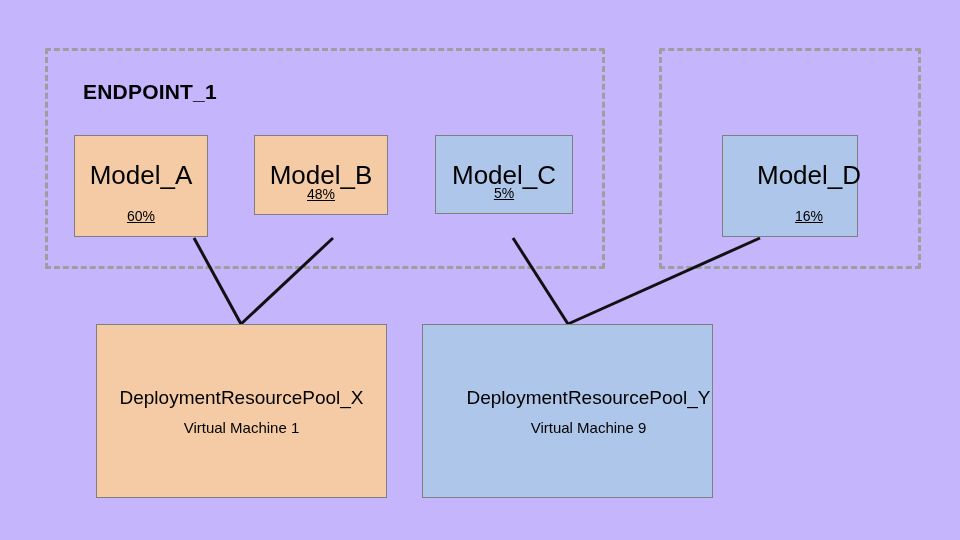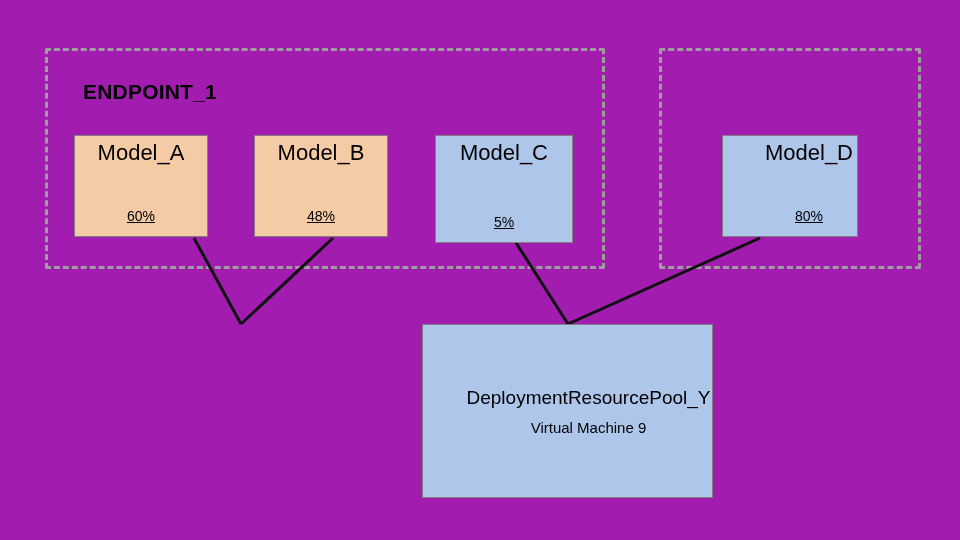--- a/index.html
+++ b/index.html
@@ -9,21 +9,21 @@
     background: #ffffff;
   }
   body {
     font-family: "Liberation Sans", sans-serif;
     -webkit-font-smoothing: antialiased;
   }
   #canvas {
     position: relative;
     width: 960px;
     height: 540px;
-    background: #a21caf;
+    background: #c4b5fd;
     overflow: hidden;
   }
   
   .endpoint-group {
     position: absolute;
     box-sizing: border-box;
     border: 3px dashed #9e9e9e;
     border-radius: 2px;
     background: transparent;
   }
@@ -41,23 +41,23 @@
     box-sizing: border-box;
     border: 1.5px solid #7f7f7f;
     display: flex;
     flex-direction: column;
     align-items: center;
     justify-content: flex-start;
   }
   .model-box.orange { background: #f4cba4; }
   .model-box.blue   { background: #aec6ea; }
   .model-name {
-    font-size: 22px;
+    font-size: 26px;
     color: #000000;
-    margin-top: 4px;
+    margin-top: 24px;
     white-space: nowrap;
   }
   .model-traffic {
     font-size: 14px;
     color: #000000;
     position: absolute;
     bottom: 12px;
     white-space: nowrap;
     text-decoration: underline;
   }
@@ -114,34 +114,38 @@
     <line id="conn-1" x1="333" y1="238" x2="241" y2="324"></line>
     <line id="conn-2" x1="513" y1="238" x2="568" y2="324"></line>
     <line id="conn-3" x1="760" y1="238" x2="568" y2="324"></line>
   </svg>
 
   <div class="model-box orange" id="mdl-0" style="left: 74px; top: 135px; width: 134px; height: 102px;">
     <span class="model-name">Model_A</span>
     <span class="model-traffic">60%</span>
   </div>
 
-  <div class="model-box orange" id="mdl-1" style="left: 254px; top: 135px; width: 134px; height: 102px;">
+  <div class="model-box orange" id="mdl-1" style="left: 254px; top: 135px; width: 134px; height: 80px;">
     <span class="model-name">Model_B</span>
     <span class="model-traffic">48%</span>
   </div>
 
-  <div class="model-box blue" id="mdl-2" style="left: 435px; top: 135px; width: 138px; height: 108px;">
+  <div class="model-box blue" id="mdl-2" style="left: 435px; top: 135px; width: 138px; height: 79px;">
     <span class="model-name">Model_C</span>
     <span class="model-traffic">5%</span>
   </div>
 
   <div class="model-box blue" id="mdl-3" style="left: 722px; top: 135px; width: 136px; height: 102px; padding-left: 38px;">
     <span class="model-name">Model_D</span>
-    <span class="model-traffic">80%</span>
+    <span class="model-traffic">16%</span>
   </div>
 
+  <div class="pool-box orange" id="pool-0" style="left: 96px; top: 324px; width: 291px; height: 174px;">
+    <span class="pool-name">DeploymentResourcePool_X</span>
+    <span class="pool-sub">Virtual Machine 1</span>
+  </div>
 
   <div class="pool-box blue" id="pool-1" style="left: 422px; top: 324px; width: 291px; height: 174px; padding-left: 42px;">
     <span class="pool-name">DeploymentResourcePool_Y</span>
     <span class="pool-sub">Virtual Machine 9</span>
   </div>
 
 </div>
 
 </body></html>

